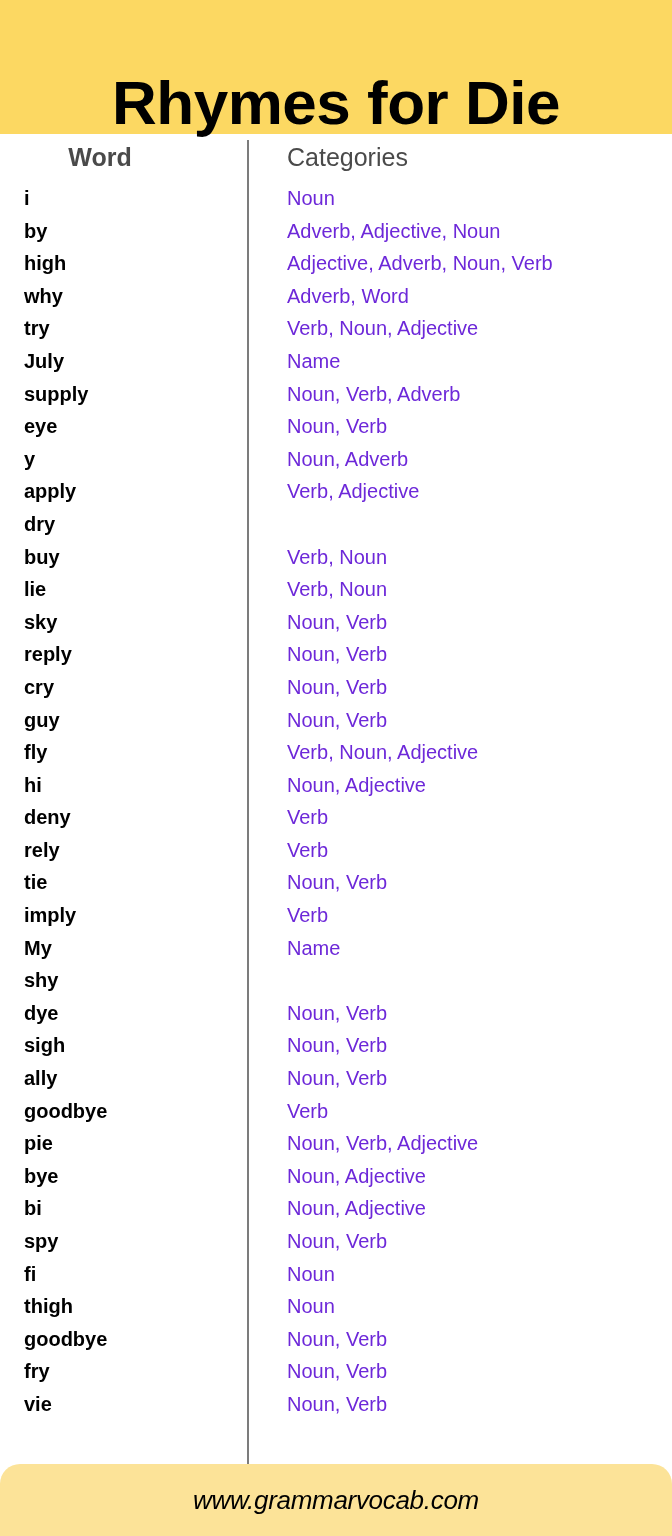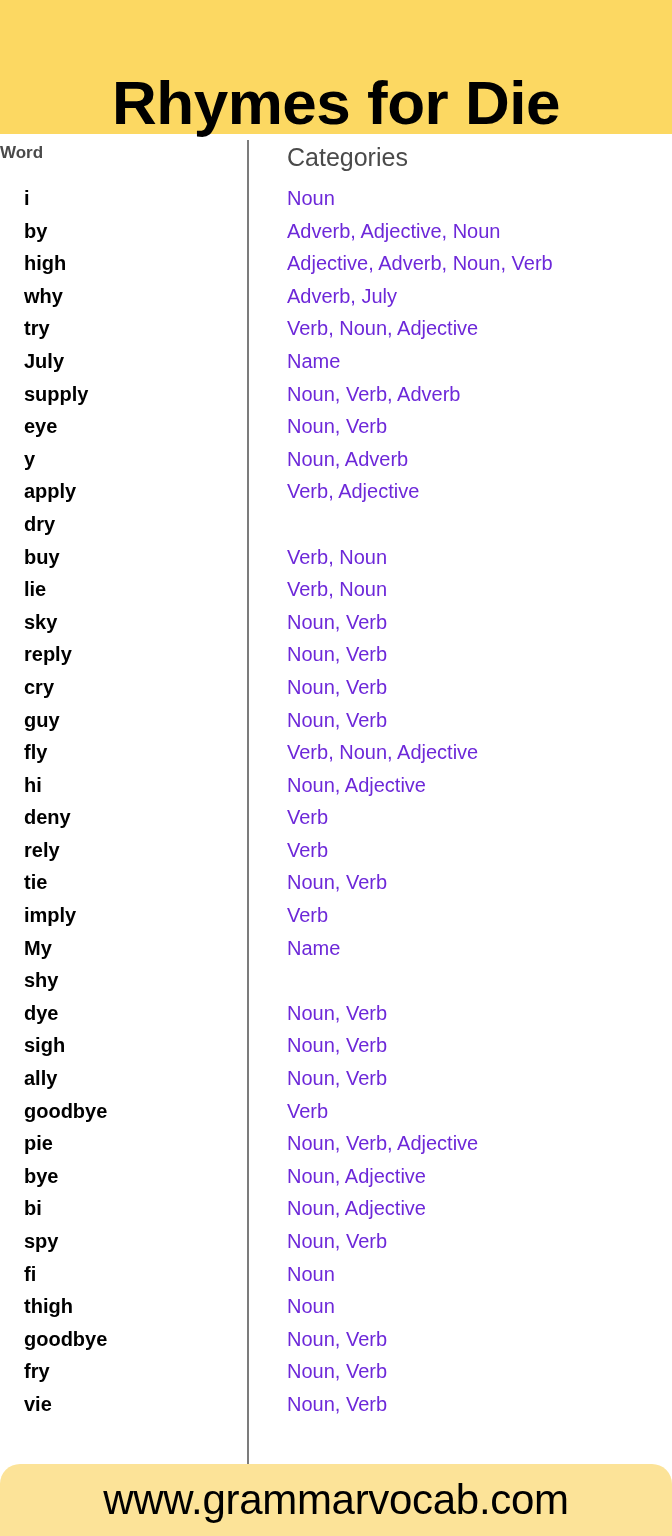--- a/index.html
+++ b/index.html
@@ -65,21 +65,22 @@
 
   .col-headers {
     position: relative;
     height: 46px;
   }
   .head-word {
     position: absolute;
     left: 0px;
     top: 9px;
     width: 200px;
-    font-size: 17px;
+    text-align: center;
+    font-size: 25px;
     font-weight: bold;
     color: #4a4a4a;
     font-family: "Liberation Sans", sans-serif;
   }
   .head-categories {
     position: absolute;
     left: 287px;
     top: 9px;
     font-size: 25px;
     font-weight: normal;
@@ -127,26 +128,27 @@
     width: 672px;
     height: 72px;
     background: #fce398;
     border-radius: 20px 20px 0 0;
     display: flex;
     align-items: center;
     justify-content: center;
     box-sizing: border-box;
   }
   .footer-url {
-    font-size: 42px;
+    font-size: 26px;
     font-weight: normal;
     color: #000000;
     letter-spacing: -0.3px;
     white-space: nowrap;
     font-family: "Liberation Sans", sans-serif;
+    font-style: italic;
   }
 </style>
 </head>
 <body>
 
 <div id="page">
 
   <div class="header-banner">
     <div class="header-title">Rhymes for Die</div>
   </div>
@@ -168,21 +170,21 @@
         <div class="row">
           <div class="cell-word">by</div>
           <div class="cell-categories">Adverb, Adjective,  Noun</div>
         </div>
         <div class="row">
           <div class="cell-word">high</div>
           <div class="cell-categories">Adjective,  Adverb,  Noun, Verb</div>
         </div>
         <div class="row">
           <div class="cell-word">why</div>
-          <div class="cell-categories">Adverb, July</div>
+          <div class="cell-categories">Adverb, Word</div>
         </div>
         <div class="row">
           <div class="cell-word">try</div>
           <div class="cell-categories">Verb, Noun, Adjective</div>
         </div>
         <div class="row">
           <div class="cell-word">July</div>
           <div class="cell-categories">Name</div>
         </div>
         <div class="row">

